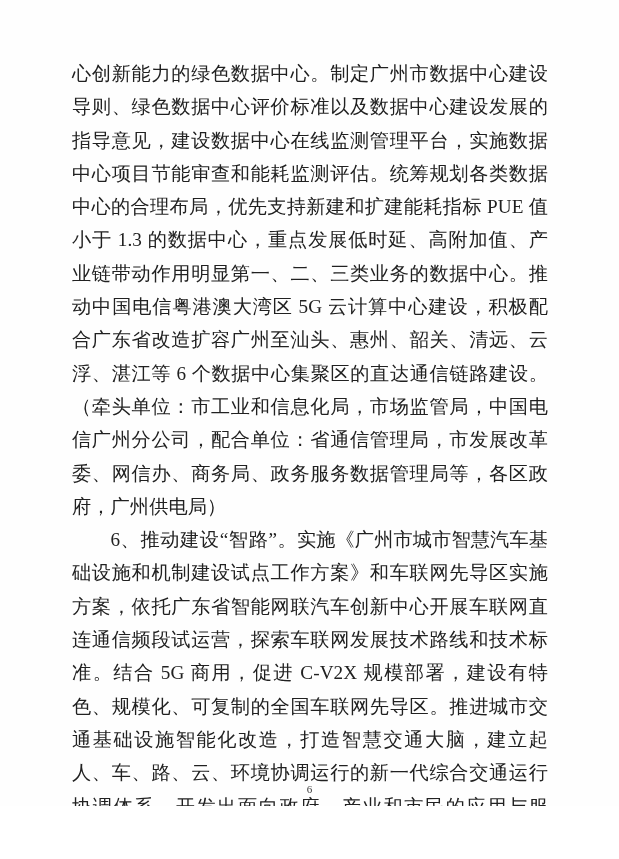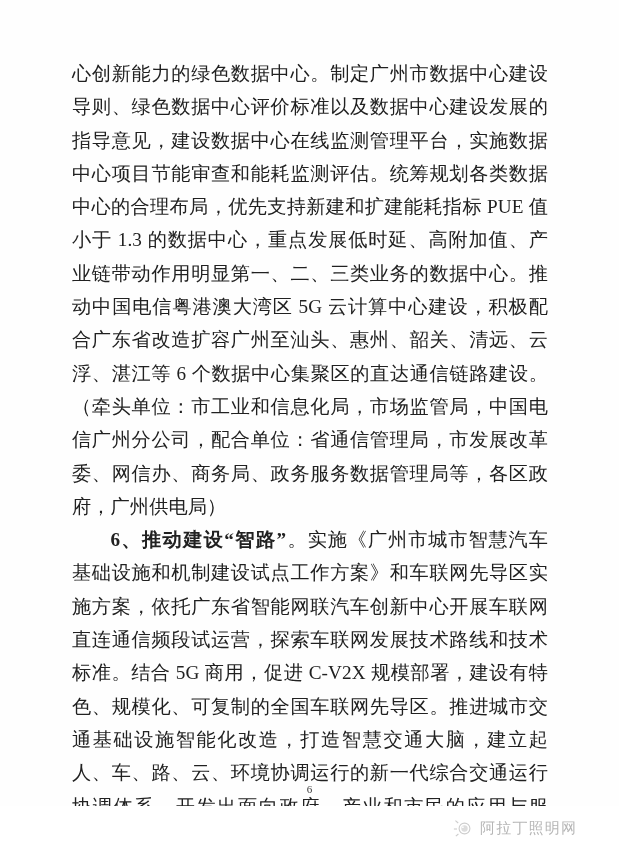--- a/index.html
+++ b/index.html
@@ -50,21 +50,21 @@
 
   .para.indent {
     text-indent: 2em;
   }
 
   .para.heading-run {
     text-indent: 2em;
   }
 
   .para.heading-run .lead {
-    font-weight: bold;
+    font-weight: normal;
     letter-spacing: 0.6px;
   }
 
   
   #doc-body .para {
     filter: contrast(1.02);
   }
 
   
   #page-number {
@@ -123,29 +123,14 @@
 
 
     <p class="para heading-run"><span class="lead">6、推动建设“智路”</span><span>。实施《广州市城市智慧汽车基础设施和机制建设试点工作方案》和车联网先导区实施方案，依托广东省智能网联汽车创新中心开展车联网直连通信频段试运营，探索车联网发展技术路线和技术标准。结合 5G 商用，促进 C-V2X 规模部署，建设有特色、规模化、可复制的全国车联网先导区。推进城市交通基础设施智能化改造，打造智慧交通大脑，建立起人、车、路、云、环境协调运行的新一代综合交通运行协调体系，开发出面向政府、产业和市民的应用与服务。到 2022 年，建成 400 公里车路协同的“智路”。（牵头单位：市交通运输局、工业</span></p>
 
   </div>
 
   <div id="page-number">6</div>
 
   <div id="bottom-strip"></div>
 
-  <div id="watermark">
-    <span class="wm-icon">
-      <svg width="22" height="22" viewBox="0 0 22 22" aria-hidden="true">
-        <g fill="none" stroke="#b9b9b9" stroke-width="1.1">
-          <circle cx="12.5" cy="11.5" r="5.4"></circle>
-          <path d="M6.2 6.0 L3.4 3.6"></path>
-          <path d="M5.0 12.0 L1.9 12.0"></path>
-          <path d="M6.4 17.0 L3.8 19.2"></path>
-        </g>
-        <circle cx="12.5" cy="11.5" r="3.2" fill="#cfcfcf"></circle>
-        <circle cx="10.9" cy="10.2" r="0.9" fill="#ffffff"></circle>
-      </svg>
-    </span>
-    <span class="wm-text">阿拉丁照明网</span>
-  </div>
 
 </div>
 
 </body></html>

